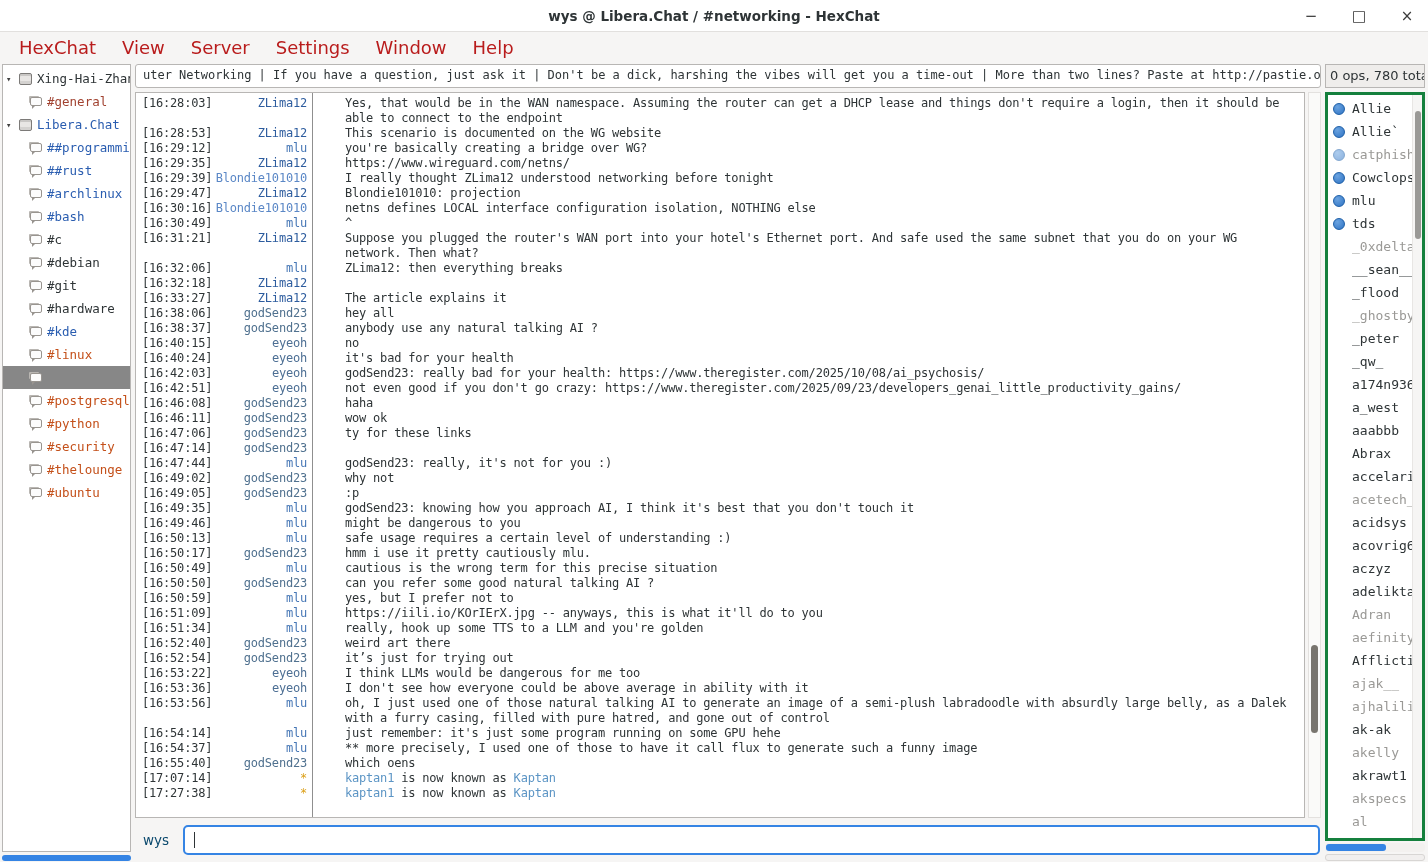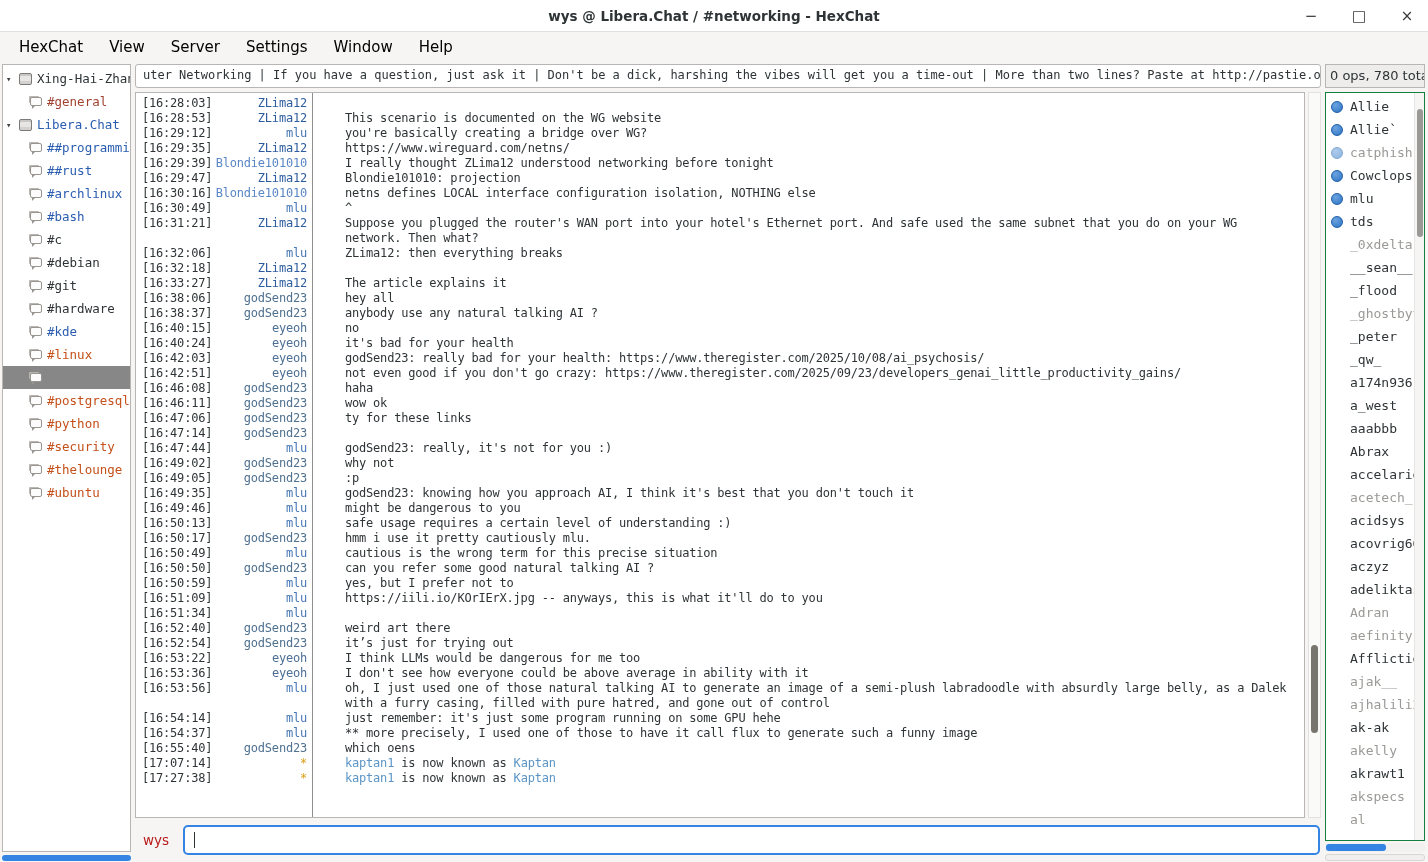--- a/index.html
+++ b/index.html
@@ -9,21 +9,21 @@
   
   .titlebar { height: 32px; background: #ffffff; border-bottom: 1px solid #e2e0de;
               display: flex; align-items: center; justify-content: center; position: relative; }
   .titlebar .title { font-size: 13.5px; font-weight: bold; color: #2e3436; }
   .win-controls { position: absolute; right: 10px; top: 0; height: 32px; display: flex; align-items: center; gap: 26px; }
   .win-btn { width: 22px; height: 22px; display: flex; align-items: center; justify-content: center;
              font-size: 15px; color: #3d3d3d; cursor: default; }
 
   
   .menubar { height: 30px; background: #f6f5f4; display: flex; align-items: stretch; padding-left: 6px; }
-  .menu-item { padding: 0 13px; display: flex; align-items: center; font-size: 15px; color: #000000; }
+  .menu-item { padding: 0 13px; display: flex; align-items: center; font-size: 18px; color: #b91c1c; }
 
   
   .main { height: 800px; display: flex; padding: 2px 3px 0 2px; gap: 4px; }
 
   
   .left-col { width: 129px; display: flex; flex-direction: column; }
   .tree-panel { flex: 1; background: #fff; border: 1px solid #b8b6b4; overflow: hidden; padding-top: 2px; }
   .tree-row { height: 23px; display: flex; align-items: center; white-space: nowrap; overflow: hidden;
               font-family: "DejaVu Sans Mono", "Liberation Mono", monospace; font-size: 12.5px; }
   .tree-row.network { padding-left: 3px; }
@@ -51,30 +51,30 @@
   .msg-row { display: flex; font-family: "DejaVu Sans Mono", "Liberation Mono", monospace;
              font-size: 12px; line-height: 15px; letter-spacing: -0.2px; gap: 25px; }
   .msg-meta { width: 176px; flex-shrink: 0; display: flex; justify-content: space-between; padding: 0 5px 0 6px; }
   .msg-time { color: #2e3436; }
   .msg-nick { text-align: center; }
   .msg-text { flex: 1; padding: 0 8px; color: #2e3436; word-wrap: break-word; min-width: 0; }
   .chat-vscroll { width: 13px; margin-left: 3px; background: #fafaf9; border: 1px solid #e3e1df; position: relative; }
   .chat-vthumb { position: absolute; left: 2px; width: 7px; top: 552px; height: 88px; background: #78756f; border-radius: 4px; }
 
   .input-row { height: 44px; display: flex; align-items: center; padding-left: 8px; }
-  .input-nick { font-size: 13.5px; color: #b91c1c; margin-right: 14px; }
+  .input-nick { font-size: 13.5px; color: #0c4a6e; margin-right: 14px; }
   .chat-input { flex: 1; height: 30px; background: #fff; border: 2px solid #3584e4; border-radius: 5px;
                 position: relative; margin-right: 1px; }
   .caret { position: absolute; left: 9px; top: 5px; width: 1px; height: 16px; background: #2e3436; }
 
   
   .right-col { width: 100px; display: flex; flex-direction: column; }
   .userlist-header { height: 24px; background: #efedeb; border: 1px solid #b8b6b4;
                      font-size: 13px; padding: 3px 4px; white-space: nowrap; overflow: hidden; color: #2e3436; }
-  .userlist { flex: 1; margin-top: 4px; background: #fff; border: 1px solid #15803d;
+  .userlist { flex: 1; margin-top: 4px; background: #fff; border: 3px solid #15803d;
               overflow: hidden; position: relative; padding-top: 2px; }
   .user-row { height: 23px; display: flex; align-items: center; padding-left: 5px; white-space: nowrap;
               font-family: "DejaVu Sans Mono", "Liberation Mono", monospace; font-size: 13px; }
   .user-icon-slot { width: 19px; flex-shrink: 0; display: flex; align-items: center; }
   .voice-dot { width: 12px; height: 12px; border-radius: 50%; border: 1px solid #1d5fa8;
                background: radial-gradient(circle at 35% 30%, #6ba3e0, #2f74c4); }
   .user-row.away .user-name { color: #9a9996; }
   .user-row.away .voice-dot { opacity: 0.55; }
   .user-name { color: #2e3436; }
   .user-vscroll { position: absolute; right: 0; top: 0; bottom: 0; width: 10px; background: #f6f5f4; border-left: 1px solid #e8e6e4; }
@@ -193,20 +193,21 @@
   <div class="center-col">
     <div class="topic-bar">uter Networking | If you have a question, just ask it | Don't be a dick, harshing the vibes will get you a time-out | More than two lines? Paste at http://pastie.org/</div>
     <div class="chat-area">
       <div class="chat-box" id="chatbox">
         <div class="chat-sep-line"></div>
       <div class="msg-row">
             <div class="msg-meta">
               <span class="msg-time">[16:28:03]</span>
               <span class="msg-nick" style="color: rgb(45, 92, 158);">ZLima12</span>
             </div>
+            <div class="msg-text">Yes, that would be in the WAN namespace. Assuming the router can get a DHCP lease and things don't require a login, then it should be able to connect to the endpoint</div>
           </div>
           <div class="msg-row">
             <div class="msg-meta">
               <span class="msg-time">[16:28:53]</span>
               <span class="msg-nick" style="color: rgb(45, 92, 158);">ZLima12</span>
             </div>
             <div class="msg-text">This scenario is documented on the WG website</div>
           </div>
           <div class="msg-row">
             <div class="msg-meta">
@@ -421,20 +422,21 @@
               <span class="msg-time">[16:51:09]</span>
               <span class="msg-nick" style="color: rgb(69, 118, 181);">mlu</span>
             </div>
             <div class="msg-text">https://iili.io/KOrIErX.jpg -- anyways, this is what it'll do to you</div>
           </div>
           <div class="msg-row">
             <div class="msg-meta">
               <span class="msg-time">[16:51:34]</span>
               <span class="msg-nick" style="color: rgb(69, 118, 181);">mlu</span>
             </div>
+            <div class="msg-text">really, hook up some TTS to a LLM and you're golden</div>
           </div>
           <div class="msg-row">
             <div class="msg-meta">
               <span class="msg-time">[16:52:40]</span>
               <span class="msg-nick" style="color: rgb(80, 113, 143);">godSend23</span>
             </div>
             <div class="msg-text">weird art there</div>
           </div>
           <div class="msg-row">
             <div class="msg-meta">

